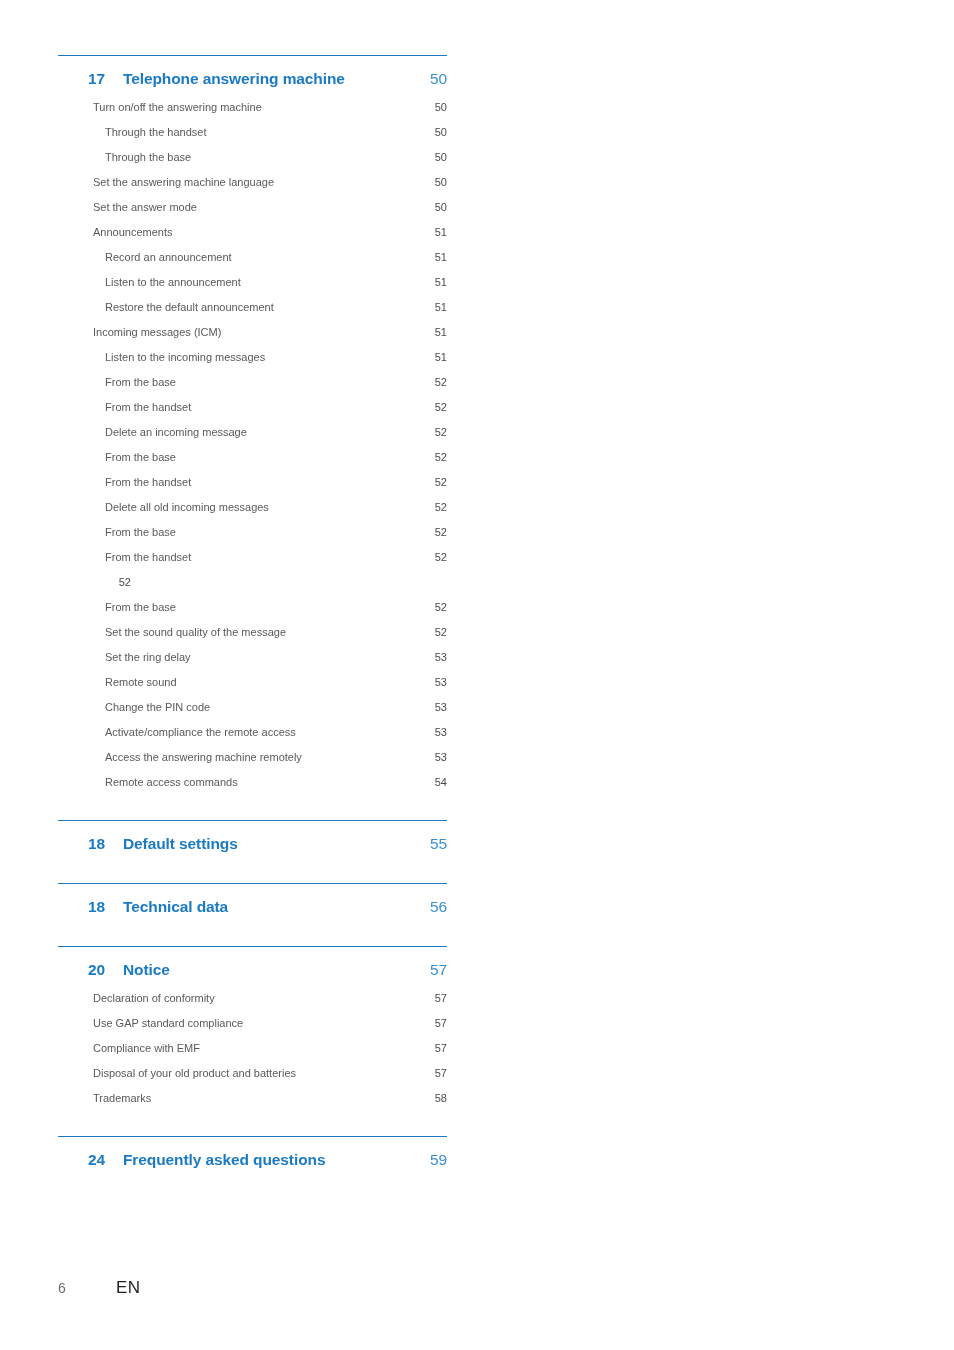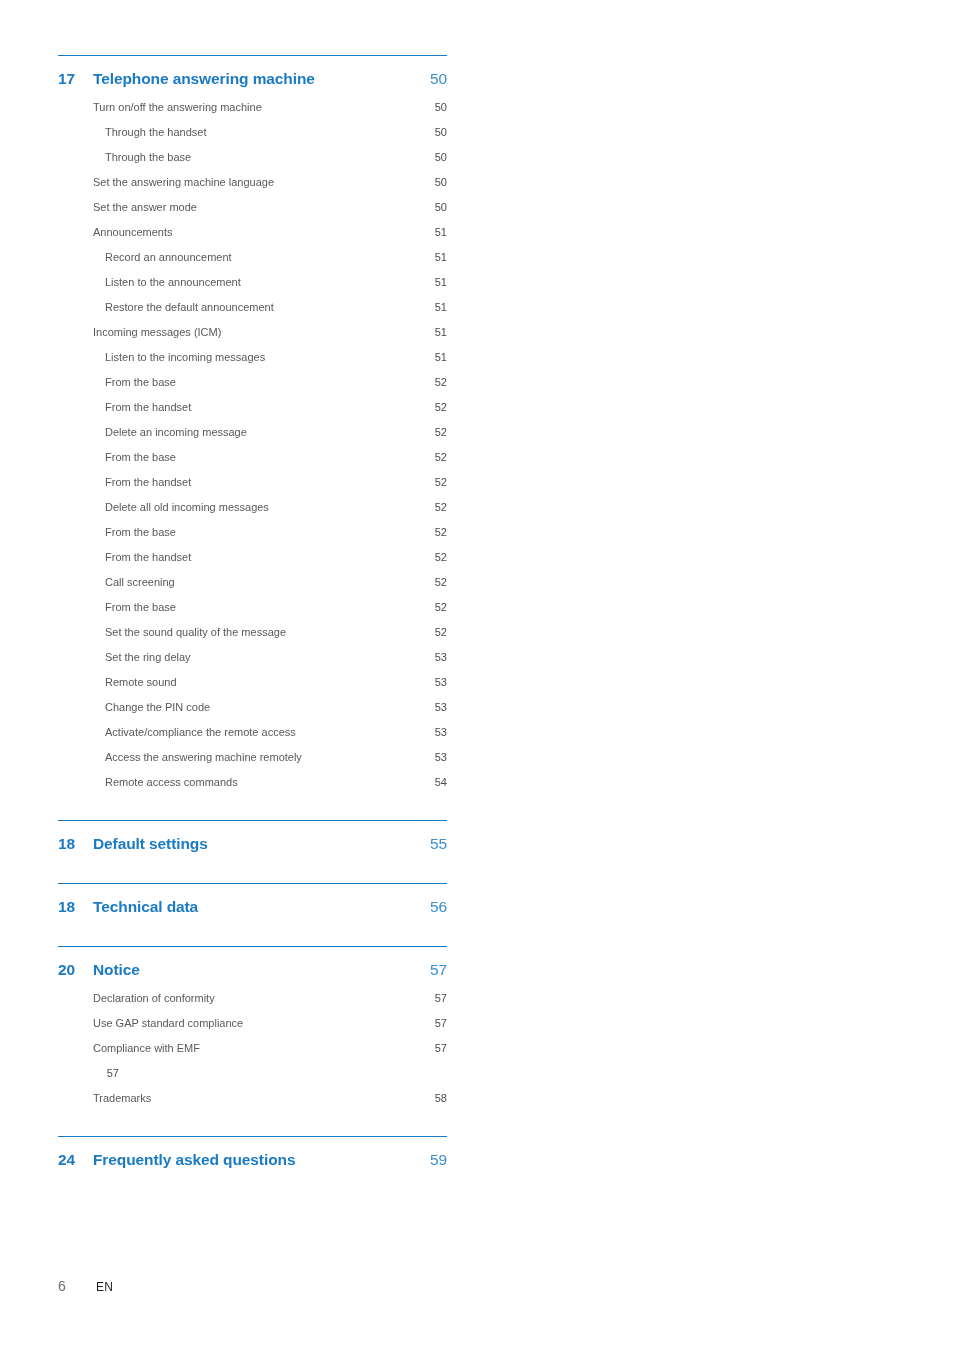--- a/index.html
+++ b/index.html
@@ -53,20 +53,21 @@
     font-size: 15.5px;
     color: #1b7ac4;
     letter-spacing: -0.1px;
     height: 25px;
     margin-top: 14px;
   }
   .chap .num {
     width: 35px;
     flex: 0 0 35px;
     text-align: left;
+    margin-left: 30px;
   }
   .chap .title {
     flex: 1 1 auto;
     white-space: nowrap;
   }
   .chap .pg {
     flex: 0 0 auto;
     text-align: right;
     font-weight: normal;
     font-size: 15.5px;
@@ -110,24 +111,25 @@
     display: flex;
     align-items: baseline;
   }
   #footer .folio {
     font-size: 14px;
     color: #6d6e70;
     width: 38px;
     display: inline-block;
   }
   #footer .lang {
-    font-size: 12px;
+    font-size: 17px;
     color: #231f20;
     font-weight: normal;
     letter-spacing: 0.3px;
+    margin-left: 20px;
   }
 </style>
 </head>
 <body>
 
 <div id="page">
 
   <div id="toc">
       <div class="rule"></div>
       <div class="group with-entries">
@@ -206,21 +208,20 @@
         </div>
         <div class="entry lvl2">
           <span class="label">From the base</span>
           <span class="pg">52</span>
         </div>
         <div class="entry lvl2">
           <span class="label">From the handset</span>
           <span class="pg">52</span>
         </div>
         <div class="entry lvl2">
-          <span class="label">Call screening</span>
           <span class="pg">52</span>
         </div>
         <div class="entry lvl2">
           <span class="label">From the base</span>
           <span class="pg">52</span>
         </div>
         <div class="entry lvl2">
           <span class="label">Set the sound quality of the message</span>
           <span class="pg">52</span>
         </div>
@@ -279,20 +280,21 @@
         </div>
         <div class="entry lvl1">
           <span class="label">Use GAP standard compliance</span>
           <span class="pg">57</span>
         </div>
         <div class="entry lvl1">
           <span class="label">Compliance with EMF</span>
           <span class="pg">57</span>
         </div>
         <div class="entry lvl1">
+          <span class="label">Disposal of your old product and batteries</span>
           <span class="pg">57</span>
         </div>
         <div class="entry lvl1">
           <span class="label">Trademarks</span>
           <span class="pg">58</span>
         </div>
         <div class="gap-after-entries"></div>
       </div>
       <div class="rule"></div>
       <div class="group chapter-only">

